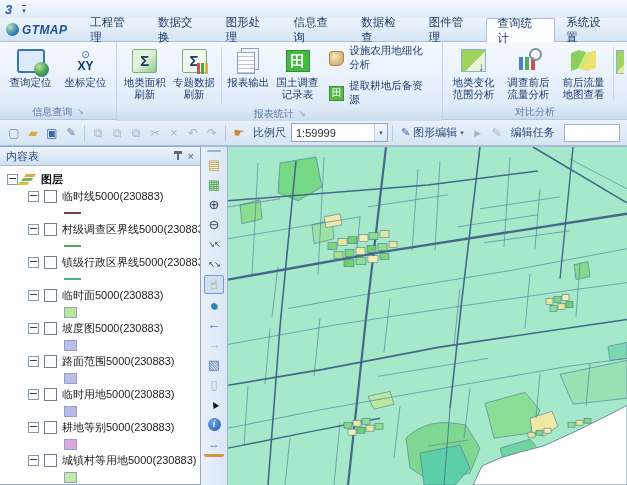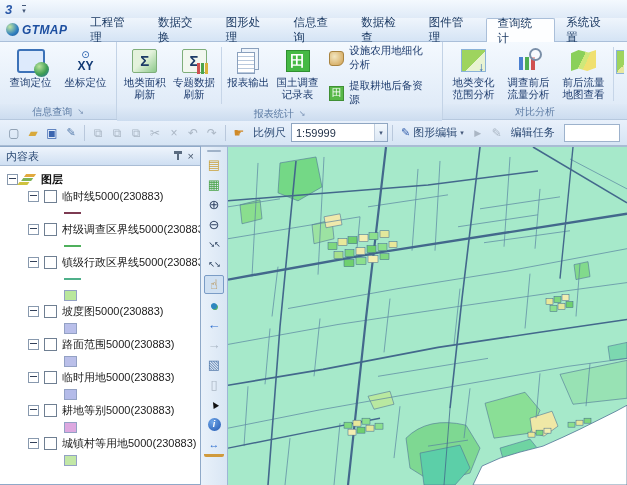--- a/index.html
+++ b/index.html
@@ -292,20 +292,25 @@
 
         <div class="trow child">
           <span class="ebox"></span>
           <span class="cbox"></span>
           <span class="lname">镇级行政区界线5000(230883)</span>
         </div>
         <div class="srow">
             <span class="sw-line" style="background-color: rgb(79, 176, 138);"></span>
           </div>
 
+        <div class="trow child">
+          <span class="ebox"></span>
+          <span class="cbox"></span>
+          <span class="lname">临时面5000(230883)</span>
+        </div>
         <div class="srow">
             <span class="sw-fill" style="background-color: rgb(185, 231, 156);"></span>
           </div>
 
         <div class="trow child">
           <span class="ebox"></span>
           <span class="cbox"></span>
           <span class="lname">坡度图5000(230883)</span>
         </div>
         <div class="srow">

